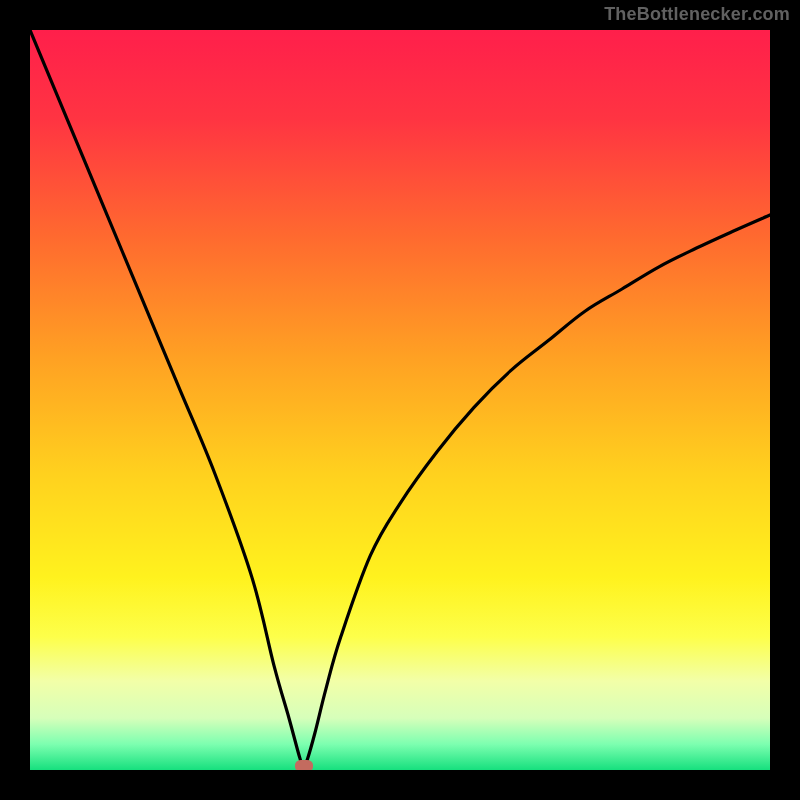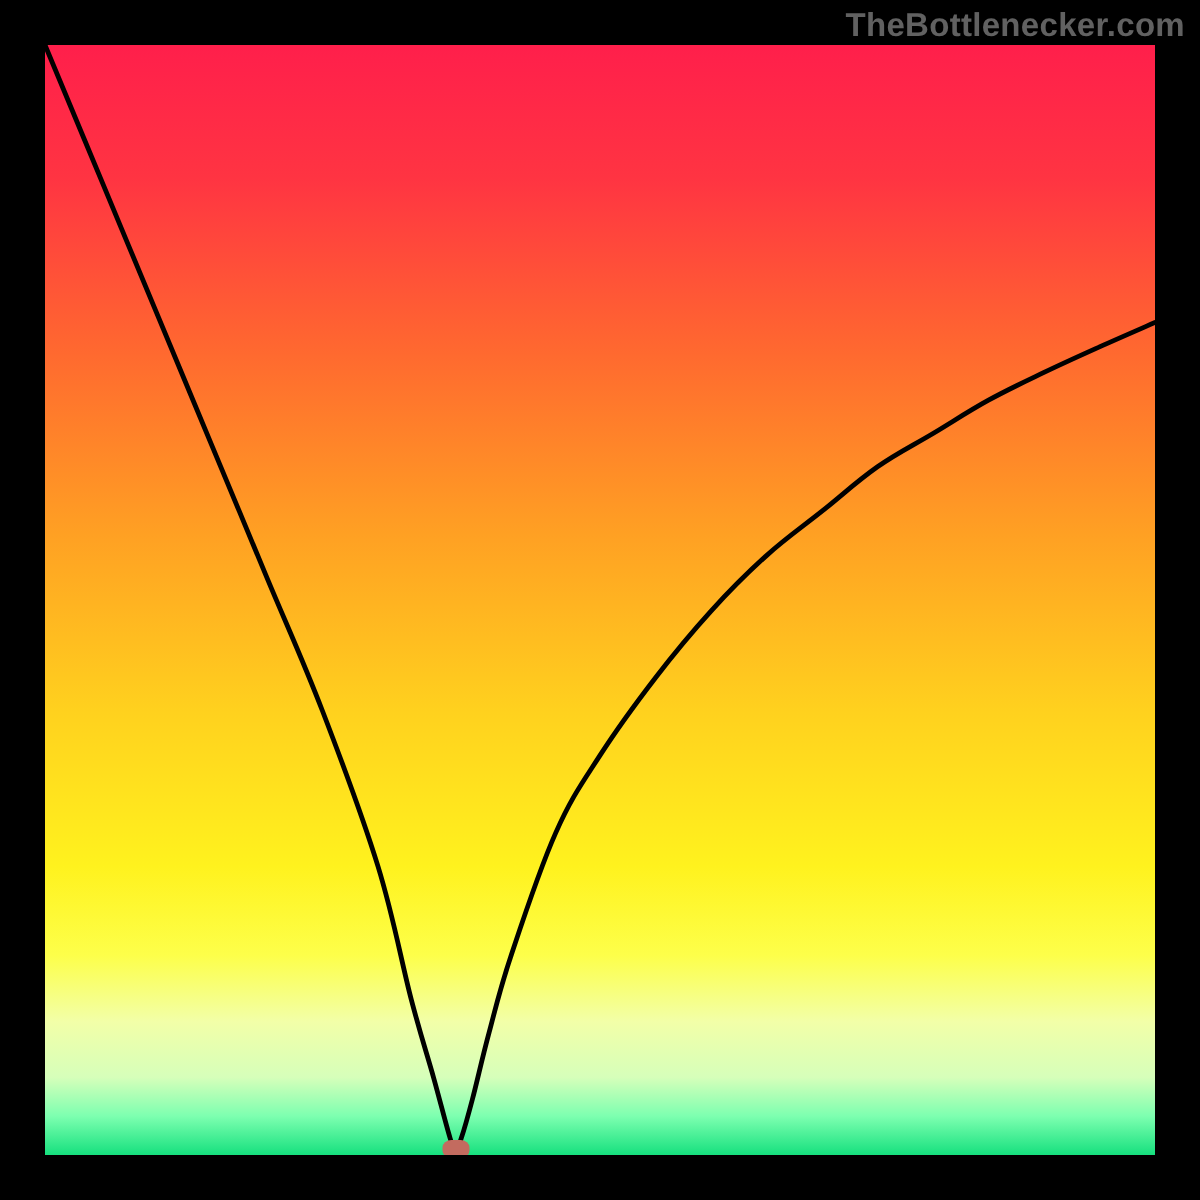--- a/index.html
+++ b/index.html
@@ -40,21 +40,21 @@
     width: 18px;
     height: 12px;
     border-radius: 6px / 5px;
     transform: translate(-50%, -50%);
   }
   .watermark {
     position: absolute;
     top: 4px;
     right: 10px;
     color: #616161;
-    font-size: 22px;
+    font-size: 18px;
     font-weight: 600;
     letter-spacing: 0.2px;
     user-select: none;
   }
 </style>
 </head>
 <body>
 
 <div class="frame">
 

